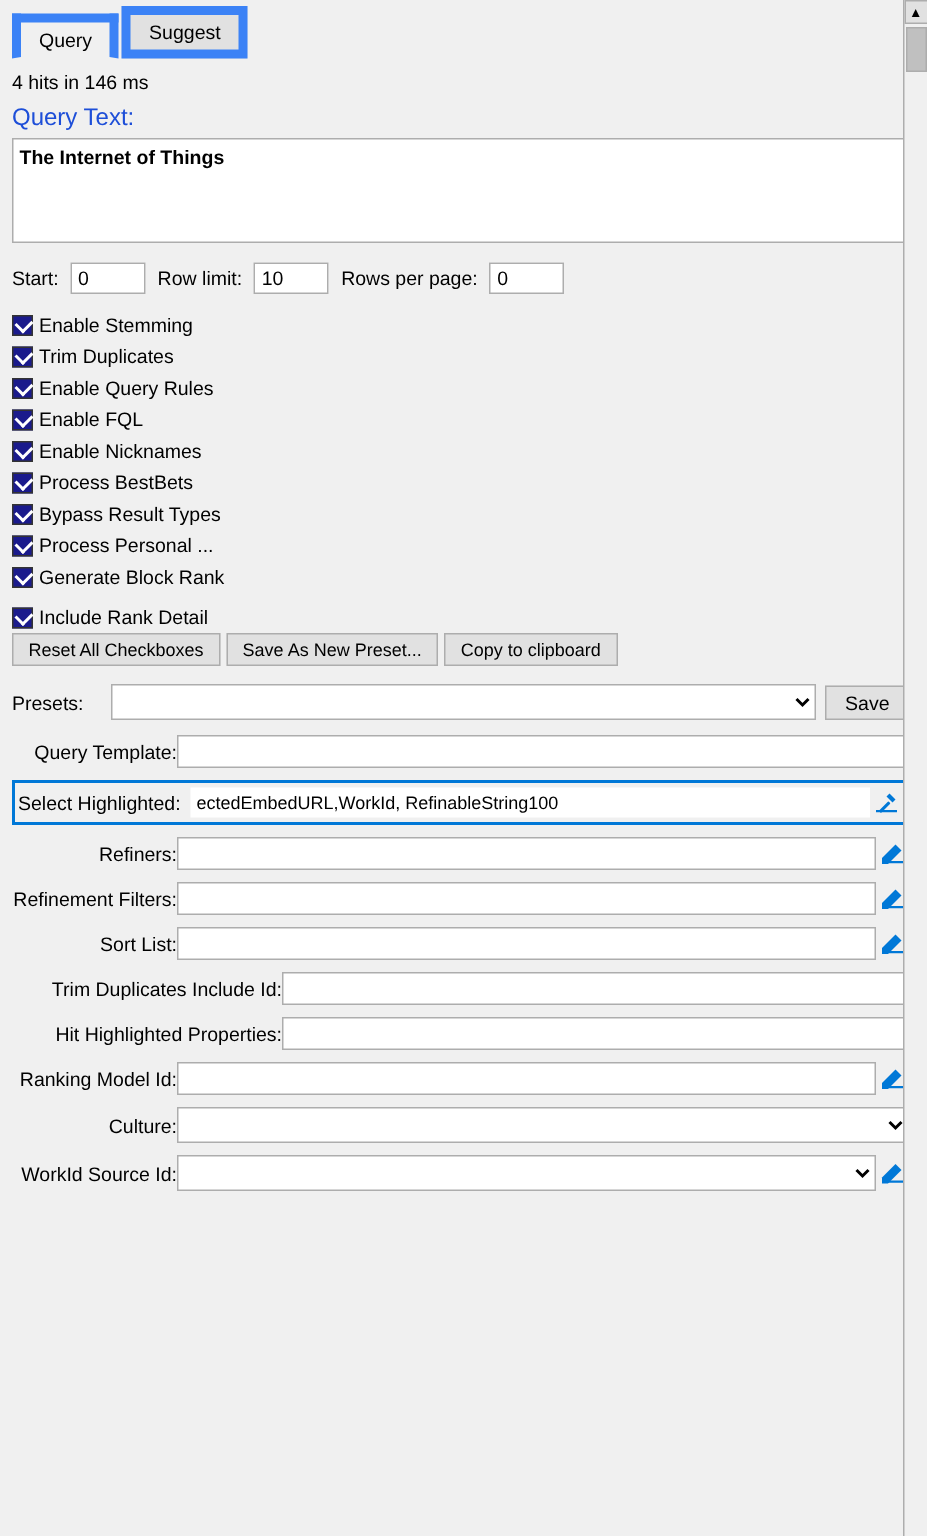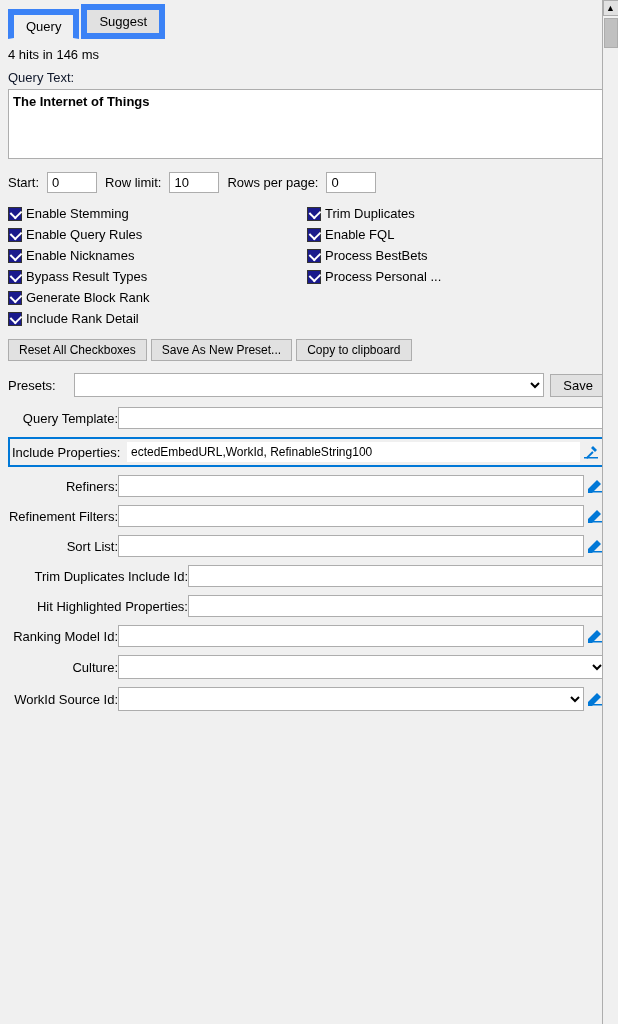--- a/index.html
+++ b/index.html
@@ -41,23 +41,23 @@
     .panel {
       background: #f0f0f0;
       padding: 8px 12px 8px 8px;
     }
     .hits-info {
       font-size: 13px;
       margin-bottom: 8px;
       color: #000;
     }
     .label {
-      font-size: 13px;
+      font-size: 16px;
       margin-bottom: 4px;
-      color: #0f172a;
+      color: #1d4ed8;
     }
     .query-text-area {
       width: 100%;
       height: 70px;
       border: 1px solid #adadad;
       background: #fff;
       padding: 4px;
       font-size: 13px;
       resize: none;
       font-family: inherit;
@@ -76,23 +76,22 @@
     .row-fields input[type="text"] {
       width: 50px;
       border: 1px solid #adadad;
       padding: 2px 4px;
       font-size: 13px;
       background: #fff;
     }
     
     .checkboxes-grid {
       display: grid;
-      grid-template-columns: 1fr 1fr;
+      grid-template-columns: 1fr;
       gap: 0;
-      margin-bottom: 10px;
     }
     .checkbox-item {
       display: flex;
       align-items: center;
       gap: 4px;
       padding: 3px 0;
       font-size: 13px;
     }
     .checkbox-item input[type="checkbox"] {
       width: 14px;
@@ -352,21 +351,21 @@
     </div>
 
     
     <div class="form-field">
       <label>Query Template:</label>
       <input type="text" value="" style="">
     </div>
 
     
     <div class="select-props-row">
-      <label>Include Properties:</label>
+      <label>Select Highlighted:</label>
       <input type="text" value="ectedEmbedURL,WorkId, RefinableString100" style="">
       <div class="edit-icon">
         <svg width="16" height="16" viewBox="0 0 16 16" fill="none" xmlns="http://www.w3.org/2000/svg">
           <rect x="1" y="11" width="9" height="2" rx="0.5" fill="#0078d7" transform="rotate(-45 5 10)"></rect>
           <polygon points="10,2 14,6 12,8 8,4" fill="#0078d7"></polygon>
           <rect x="1" y="13" width="14" height="1.5" fill="#0078d7"></rect>
         </svg>
       </div>
     </div>
 

